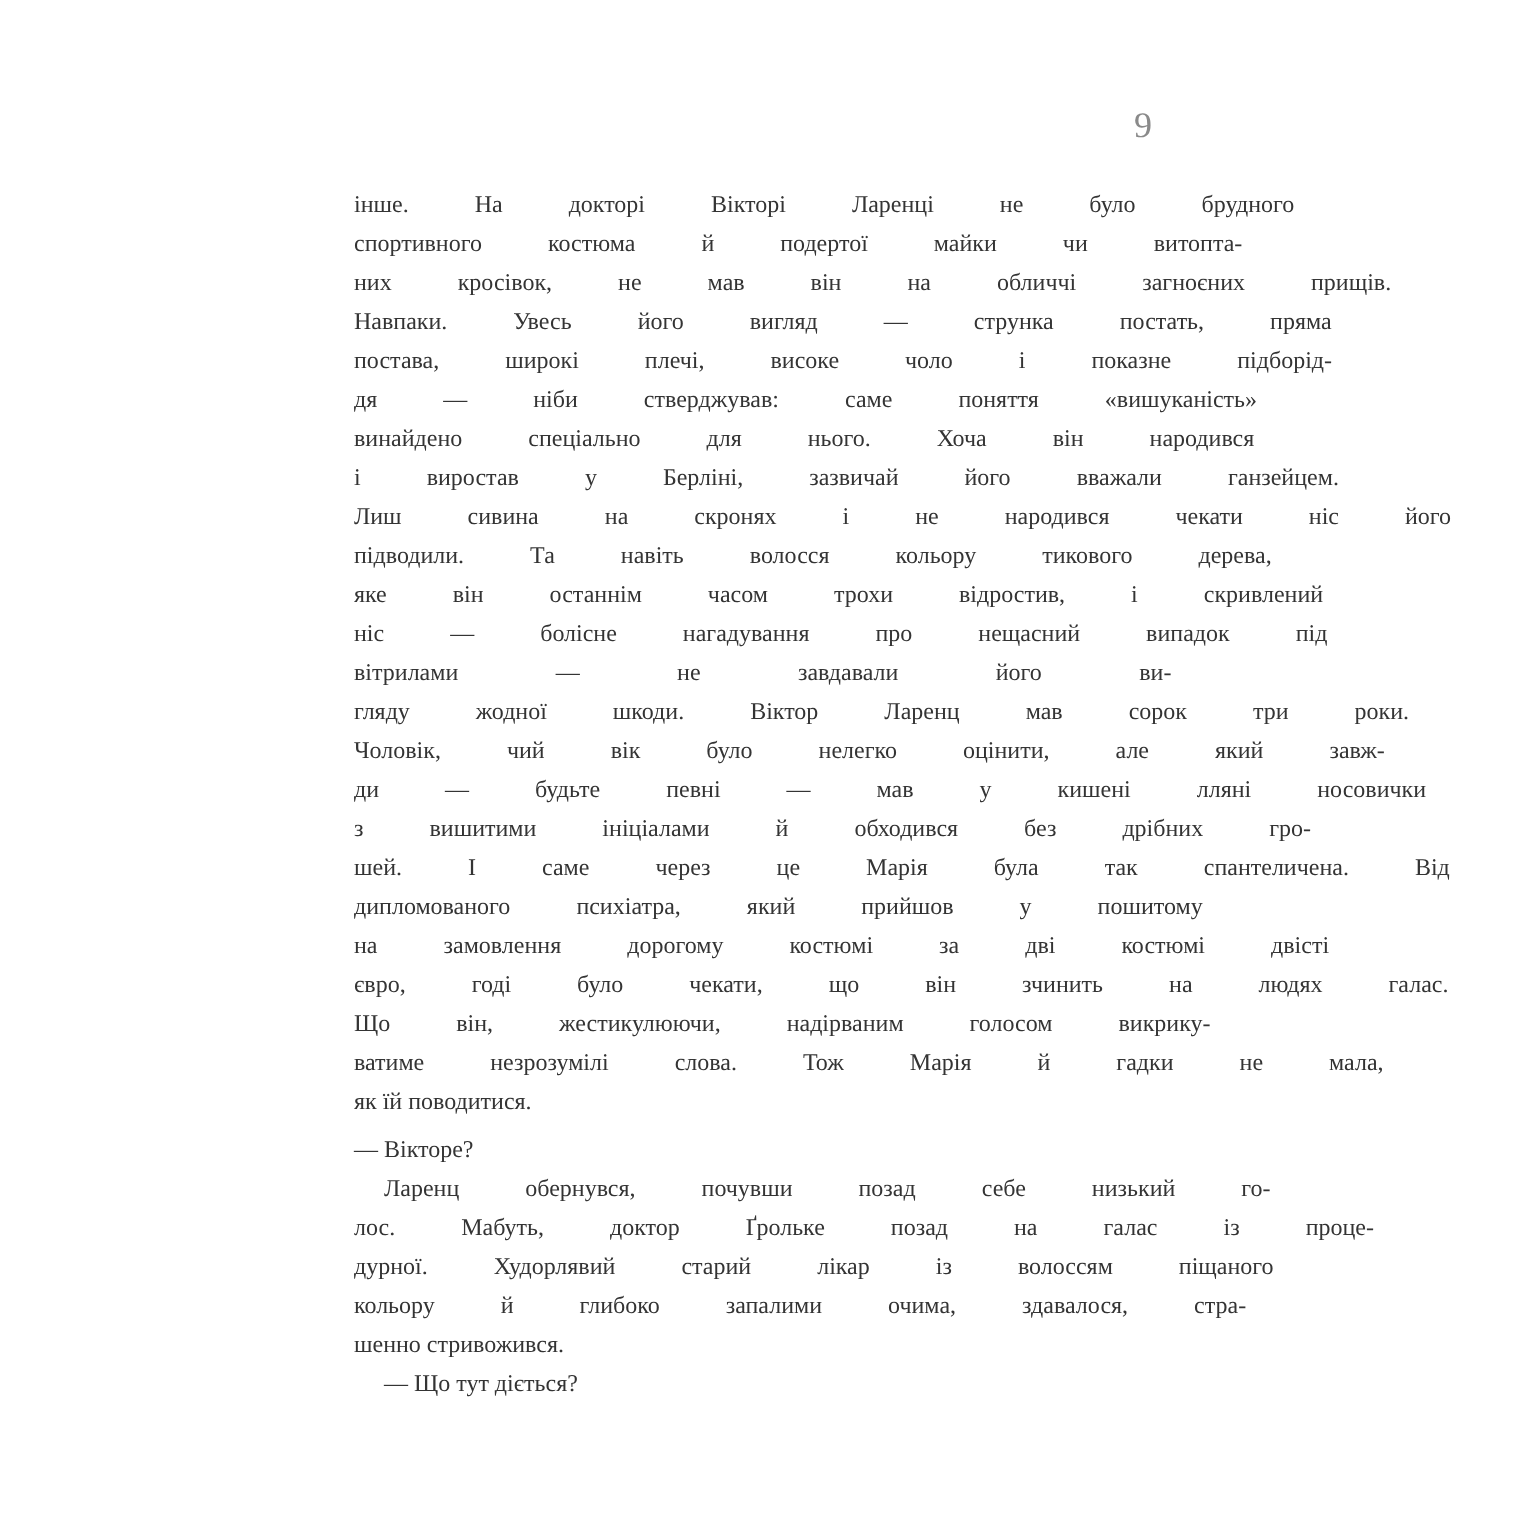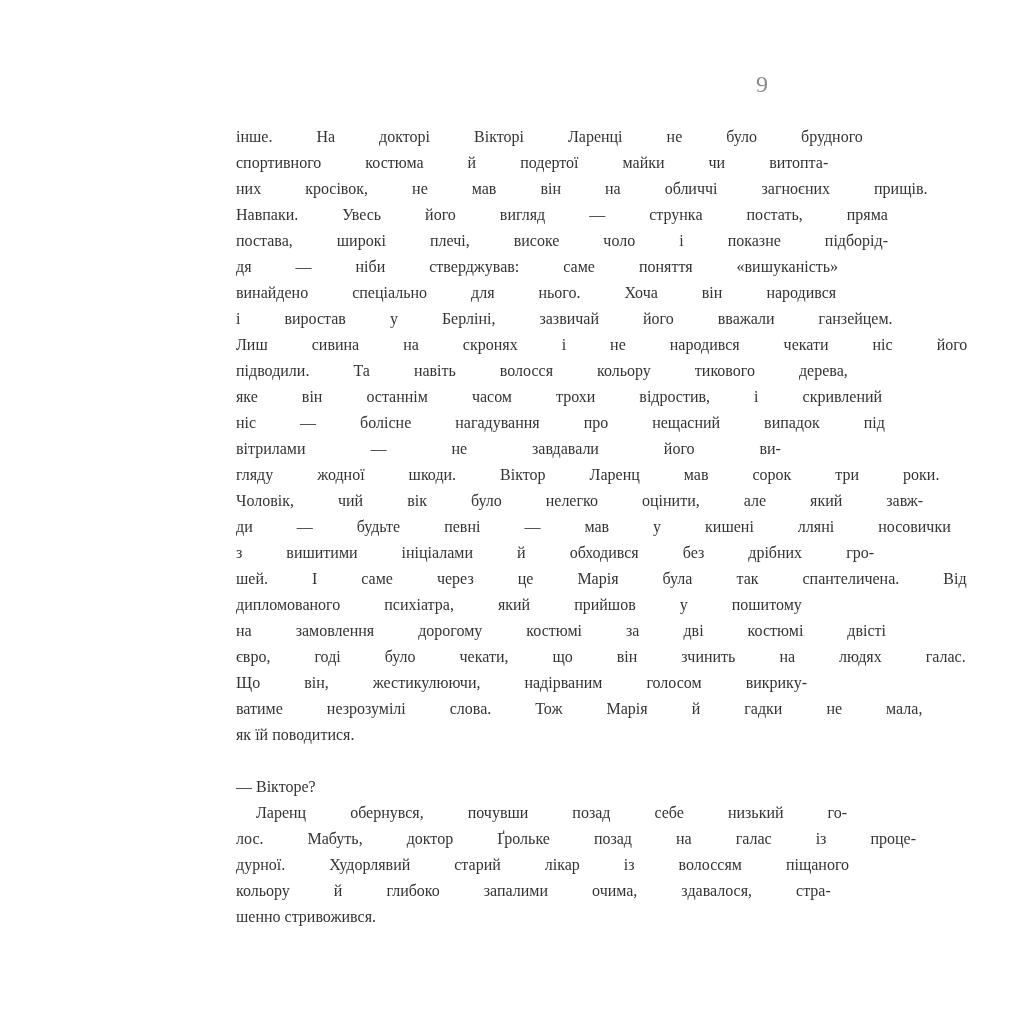--- a/index.html
+++ b/index.html
@@ -46,21 +46,21 @@
     display: flex;
     justify-content: space-between;
   }
   .line.just span {
     flex: 0 0 auto;
   }
   .line.indent {
     padding-left: 20px;
   }
   .line.gap {
-    margin-top: 26px;
+    margin-top: 6px;
   }
 </style>
 </head>
 <body>
 
 <div class="page">
   <div class="page-number">9</div>
   <div class="text-block">
       <div class="line just"><span>інше.</span><span>На</span><span>докторі</span><span>Вікторі</span><span>Ларенці</span><span>не</span><span>було</span><span>брудного</span></div>
       <div class="line just"><span>спортивного</span><span>костюма</span><span>й</span><span>подертої</span><span>майки</span><span>чи</span><span>витопта-</span></div>
@@ -85,14 +85,15 @@
       <div class="line just"><span>євро,</span><span>годі</span><span>було</span><span>чекати,</span><span>що</span><span>він</span><span>зчинить</span><span>на</span><span>людях</span><span>галас.</span></div>
       <div class="line just"><span>Що</span><span>він,</span><span>жестикулюючи,</span><span>надірваним</span><span>голосом</span><span>викрику-</span></div>
       <div class="line just"><span>ватиме</span><span>незрозумілі</span><span>слова.</span><span>Тож</span><span>Марія</span><span>й</span><span>гадки</span><span>не</span><span>мала,</span></div>
       <div class="line">як їй поводитися.</div>
       <div class="line gap">— Вікторе?</div>
       <div class="line indent just"><span>Ларенц</span><span>обернувся,</span><span>почувши</span><span>позад</span><span>себе</span><span>низький</span><span>го-</span></div>
       <div class="line just"><span>лос.</span><span>Мабуть,</span><span>доктор</span><span>Ґрольке</span><span>позад</span><span>на</span><span>галас</span><span>із</span><span>проце-</span></div>
       <div class="line just"><span>дурної.</span><span>Худорлявий</span><span>старий</span><span>лікар</span><span>із</span><span>волоссям</span><span>піщаного</span></div>
       <div class="line just"><span>кольору</span><span>й</span><span>глибоко</span><span>запалими</span><span>очима,</span><span>здавалося,</span><span>стра-</span></div>
       <div class="line">шенно стривожився.</div>
+      <div class="line indent">— Що тут діється?</div>
     </div>
 </div>
 
 </body></html>

